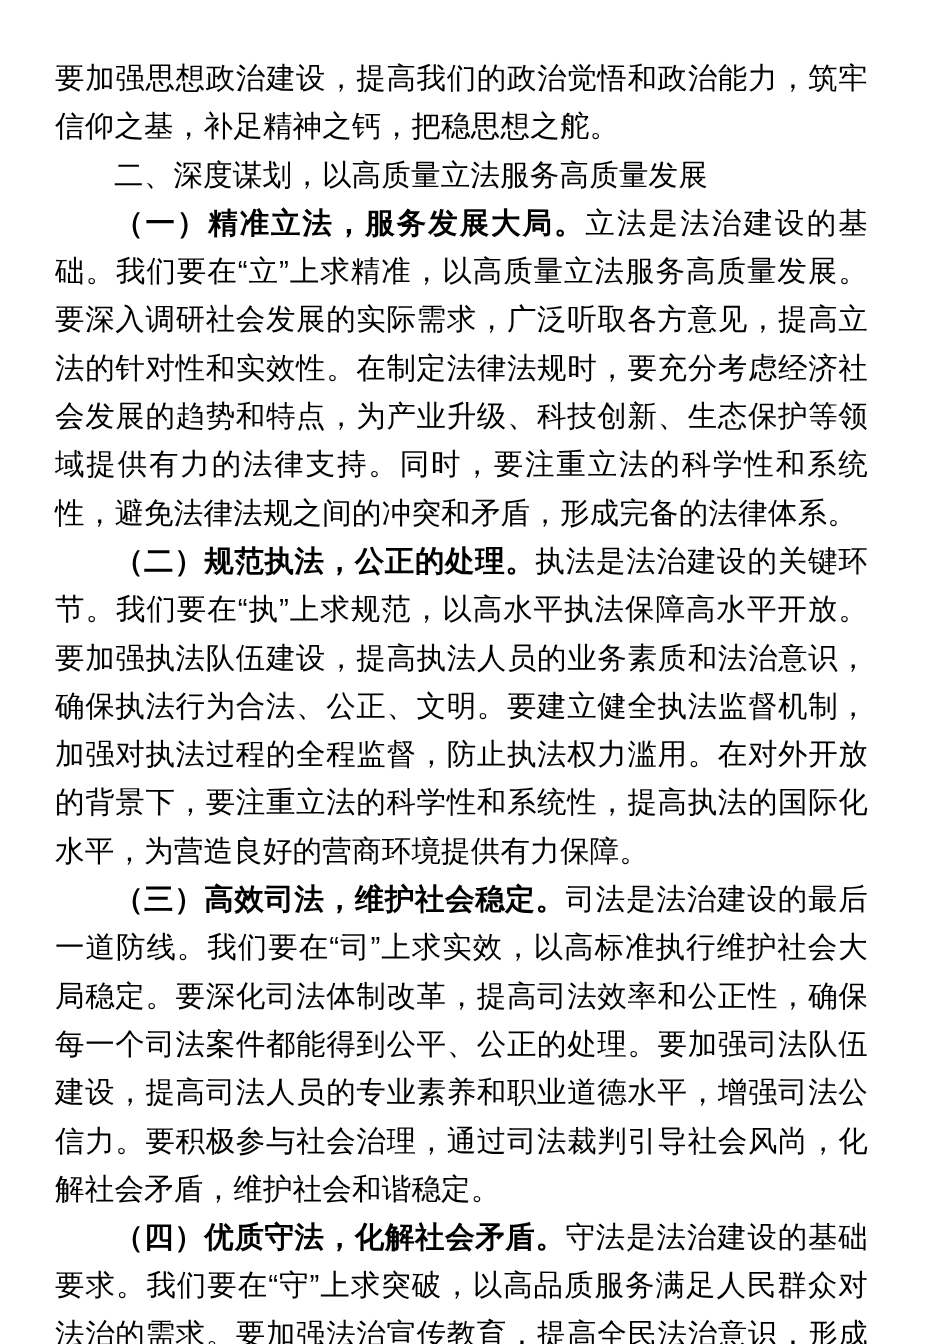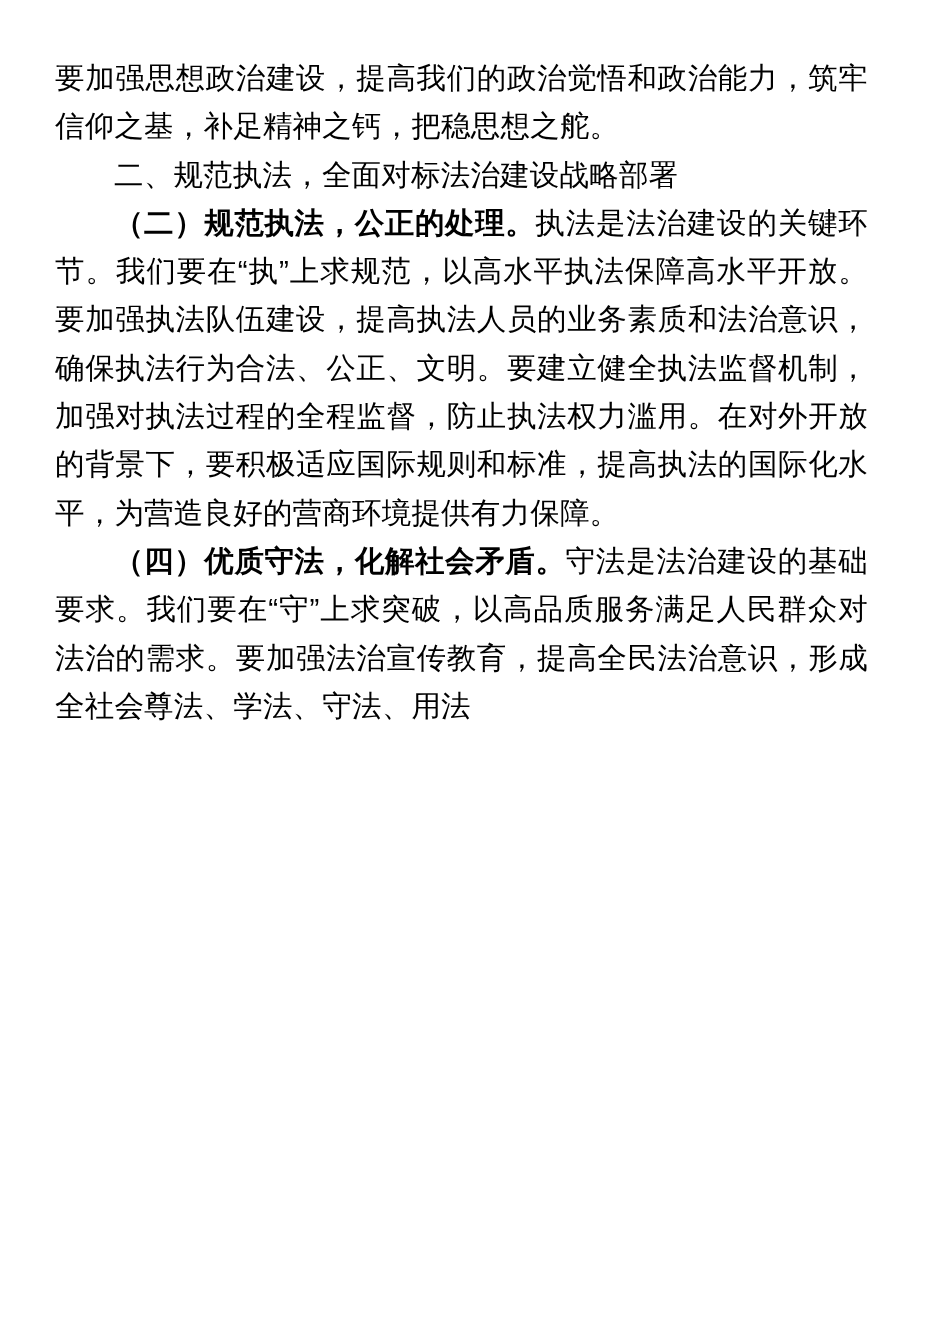--- a/index.html
+++ b/index.html
@@ -49,27 +49,33 @@
 <body>
 
 <div id="page">
   <div class="doc-body">
 
     <p class="para">
       <span>要加强思想政治建设，提高我们的政治觉悟和政治能力，筑牢信仰之基，补足精神之钙，把稳思想之舵。</span>
     </p>
 
     <p class="para indent">
-      <span>二、规范执法，全面对标法治建设战略部署</span>
+      <span>二、深度谋划，以高质量立法服务高质量发展</span>
     </p>
 
+    <p class="para indent">
+      <b class="lead">（一）精准立法，服务发展大局。</b><span>立法是法治建设的基础。我们要在“立”上求精准，以高质量立法服务高质量发展。要深入调研社会发展的实际需求，广泛听取各方意见，提高立法的针对性和实效性。在制定法律法规时，要充分考虑经济社会发展的趋势和特点，为产业升级、科技创新、生态保护等领域提供有力的法律支持。同时，要注重立法的科学性和系统性，避免法律法规之间的冲突和矛盾，形成完备的法律体系。</span>
+    </p>
 
     <p class="para indent">
-      <b class="lead">（二）规范执法，公正的处理。</b><span>执法是法治建设的关键环节。我们要在“执”上求规范，以高水平执法保障高水平开放。要加强执法队伍建设，提高执法人员的业务素质和法治意识，确保执法行为合法、公正、文明。要建立健全执法监督机制，加强对执法过程的全程监督，防止执法权力滥用。在对外开放的背景下，要积极适应国际规则和标准，提高执法的国际化水平，为营造良好的营商环境提供有力保障。</span>
+      <b class="lead">（二）规范执法，公正的处理。</b><span>执法是法治建设的关键环节。我们要在“执”上求规范，以高水平执法保障高水平开放。要加强执法队伍建设，提高执法人员的业务素质和法治意识，确保执法行为合法、公正、文明。要建立健全执法监督机制，加强对执法过程的全程监督，防止执法权力滥用。在对外开放的背景下，要注重立法的科学性和系统性，提高执法的国际化水平，为营造良好的营商环境提供有力保障。</span>
     </p>
 
+    <p class="para indent">
+      <b class="lead">（三）高效司法，维护社会稳定。</b><span>司法是法治建设的最后一道防线。我们要在“司”上求实效，以高标准执行维护社会大局稳定。要深化司法体制改革，提高司法效率和公正性，确保每一个司法案件都能得到公平、公正的处理。要加强司法队伍建设，提高司法人员的专业素养和职业道德水平，增强司法公信力。要积极参与社会治理，通过司法裁判引导社会风尚，化解社会矛盾，维护社会和谐稳定。</span>
+    </p>
 
     <p class="para indent">
       <b class="lead">（四）优质守法，化解社会矛盾。</b><span>守法是法治建设的基础要求。我们要在“守”上求突破，以高品质服务满足人民群众对法治的需求。要加强法治宣传教育，提高全民法治意识，形成全社会尊法、学法、守法、用法</span>
     </p>
 
   </div>
 </div>
 
 </body></html>

